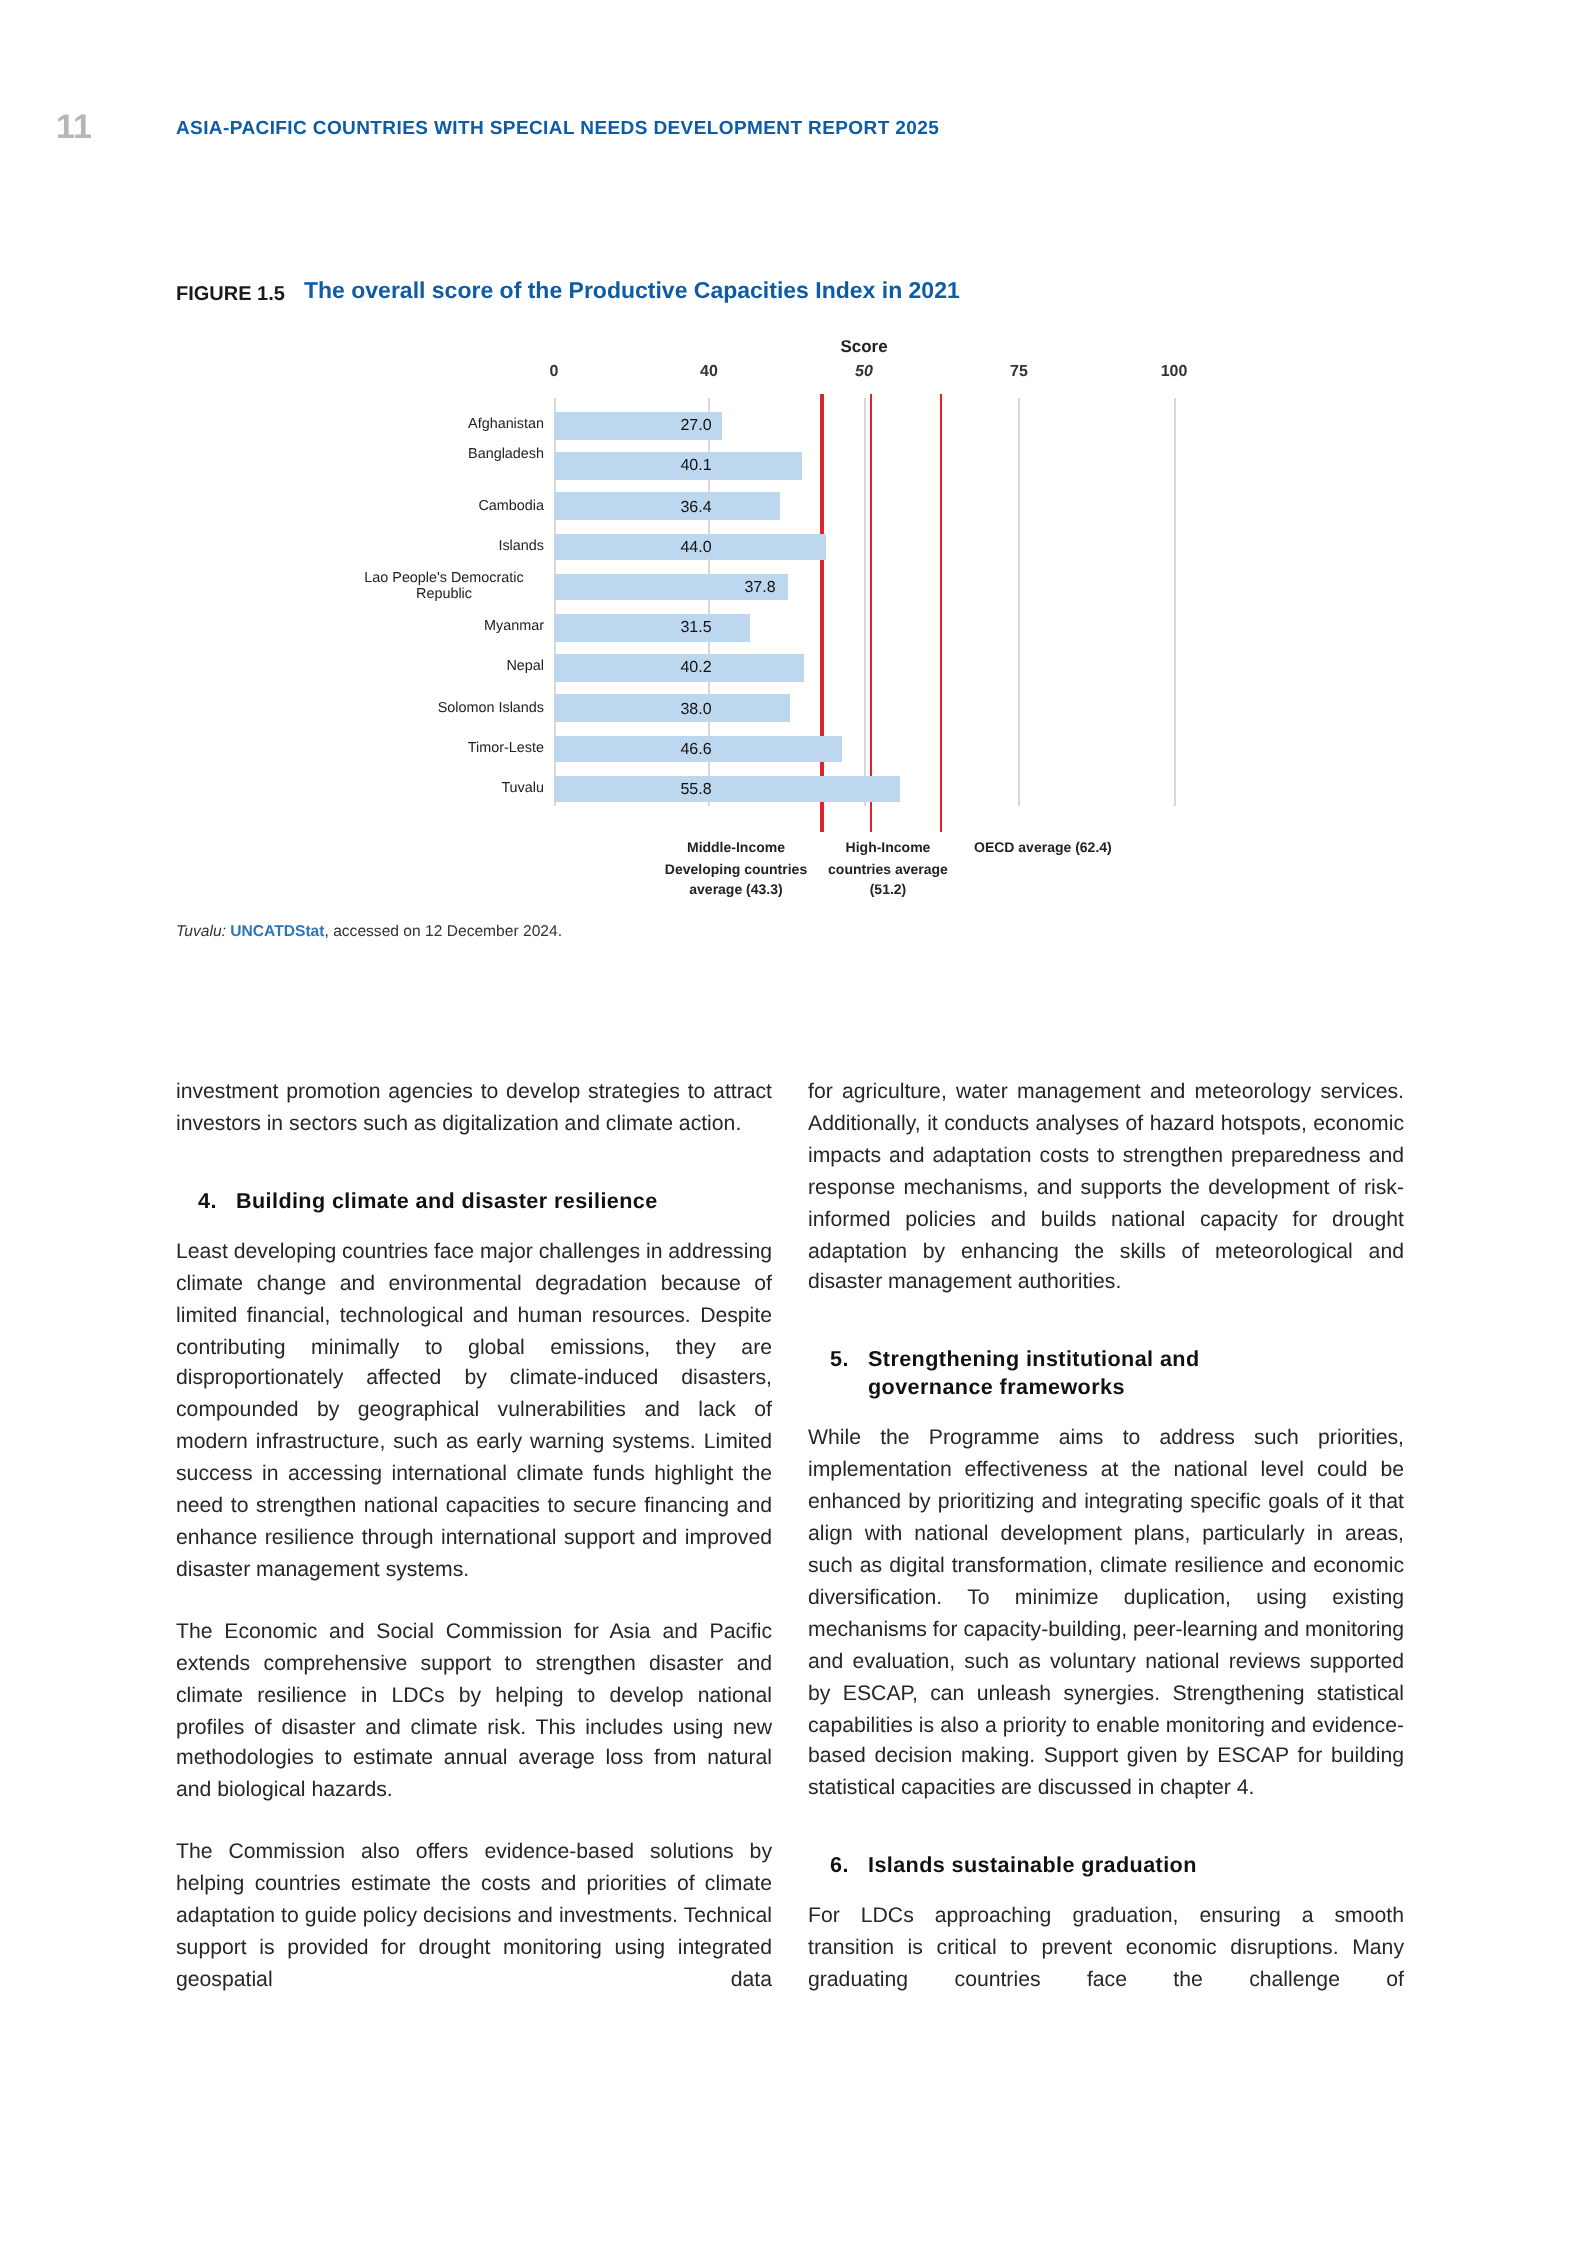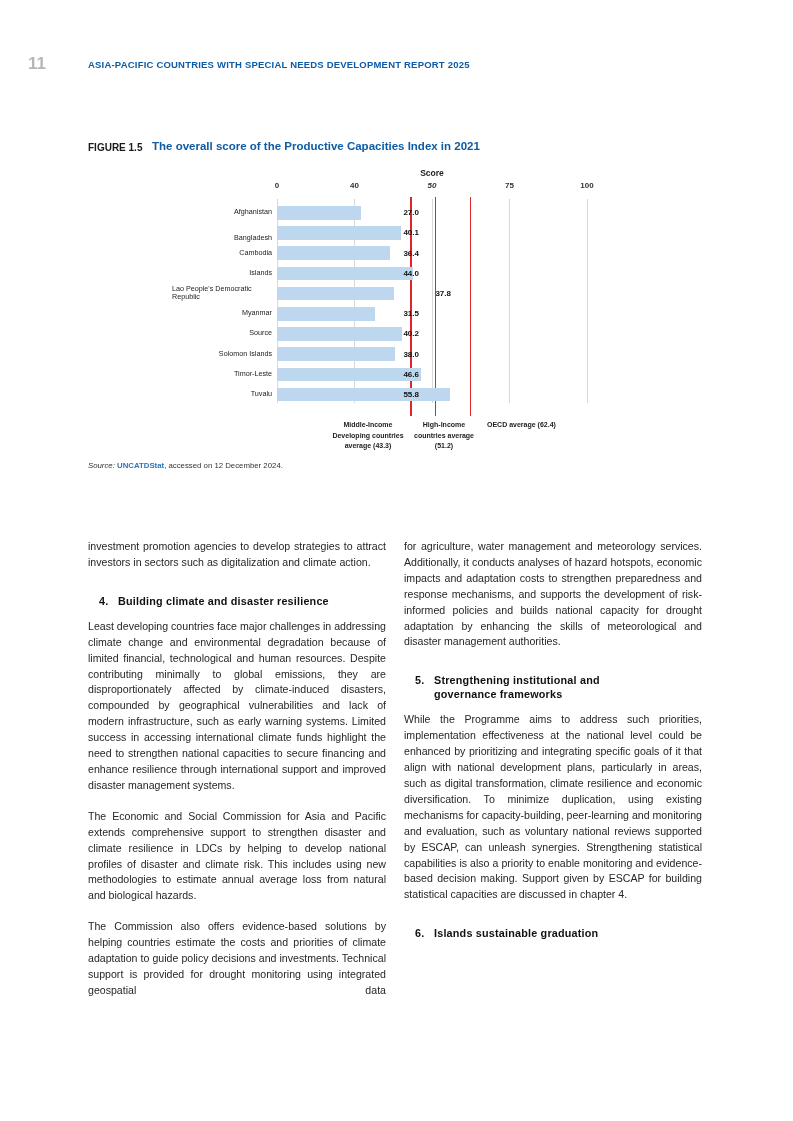--- a/index.html
+++ b/index.html
@@ -12,22 +12,22 @@
   #figure-title{left:152px;top:112px;font-size:11.5px;font-weight:bold;color:#0d5ca5;}
 
   
   #chart{left:0;top:140px;width:793px;height:296px;}
   .chart-el{position:absolute;}
   .score-title{font-size:8.5px;font-weight:bold;color:#222;text-align:center;}
   .tick-label{font-size:8px;font-weight:bold;color:#333;text-align:center;}
   .gridline{width:1px;background:#d8d8d8;}
   .refline{width:1.5px;background:#e02528;}
   .bar{background:#bdd7ee;}
-  .bar-value{font-size:8px;font-weight:bold;color:#111;text-align:right;}
-  .country{font-size:7.2px;color:#222;text-align:left;display:flex;align-items:center;
+  .bar-value{font-size:8px;font-weight:normal;color:#111;text-align:center;}
+  .country{font-size:7.2px;color:#222;text-align:center;display:flex;align-items:center;
            justify-content:flex-end;line-height:8.5px;}
   .ref-label{font-size:7px;font-weight:bold;color:#222;text-align:center;line-height:10.5px;}
   .ref-label.single{text-align:left;white-space:nowrap;}
 
   
   #source-line{left:88px;top:433px;font-size:7.8px;color:#333;}
   #notes-line{left:88px;top:447px;width:618px;font-size:7.8px;color:#333;line-height:11px;text-align:justify;}
   .ital{font-style:italic;}
   .link{color:#2e75b6;font-weight:bold;}
 
@@ -62,53 +62,53 @@
       <div class="chart-el gridline" style="left: 509px; top: 31px; height: 204px;"></div>
       <div class="chart-el tick-label" style="left: 494.5px; top: 13px; width: 30px;">75</div>
       <div class="chart-el gridline" style="left: 586.5px; top: 31px; height: 204px;"></div>
       <div class="chart-el tick-label" style="left: 572px; top: 13px; width: 30px;">100</div>
       <div class="chart-el refline" style="left: 410.48px; top: 29px; height: 219px; background: rgb(224, 37, 40);"></div>
       <div class="chart-el refline" style="left: 434.97px; top: 29px; height: 219px; background: rgb(224, 37, 40);"></div>
       <div class="chart-el refline" style="left: 469.69px; top: 29px; height: 219px; background: rgb(224, 37, 40);"></div>
       <div class="chart-el country" style="left: 172px; top: 34.5px; width: 100px; height: 20px;">Afghanistan</div>
       <div class="chart-el bar" style="left: 277px; top: 38px; width: 83.7px; height: 13.5px; background: rgb(189, 215, 238);"></div>
       <div class="chart-el bar-value" style="left: 277px; top: 40.2px; width: 142px;">27.0</div>
-      <div class="chart-el country" style="left: 172px; top: 60px; width: 100px; height: 20px;">Bangladesh</div>
+      <div class="chart-el country" style="left: 172px; top: 49px; width: 100px; height: 20px;">Bangladesh</div>
       <div class="chart-el bar" style="left: 277px; top: 58.2px; width: 124.31px; height: 13.5px; background: rgb(189, 215, 238);"></div>
       <div class="chart-el bar-value" style="left: 277px; top: 60.4px; width: 142px;">40.1</div>
       <div class="chart-el country" style="left: 172px; top: 74.9px; width: 100px; height: 20px;">Cambodia</div>
       <div class="chart-el bar" style="left: 277px; top: 78.4px; width: 112.84px; height: 13.5px; background: rgb(189, 215, 238);"></div>
       <div class="chart-el bar-value" style="left: 277px; top: 80.6px; width: 142px;">36.4</div>
       <div class="chart-el country" style="left: 172px; top: 95.1px; width: 100px; height: 20px;">Islands</div>
       <div class="chart-el bar" style="left: 277px; top: 98.6px; width: 136.4px; height: 13.5px; background: rgb(189, 215, 238);"></div>
       <div class="chart-el bar-value" style="left: 277px; top: 100.8px; width: 142px;">44.0</div>
       <div class="chart-el country" style="left: 172px; top: 115.3px; width: 100px; height: 20px;">Lao People's Democratic Republic</div>
       <div class="chart-el bar" style="left: 277px; top: 118.8px; width: 117.18px; height: 13.5px; background: rgb(189, 215, 238);"></div>
       <div class="chart-el bar-value" style="left: 277px; top: 121px; width: 142px; padding-left: 32px;">37.8</div>
       <div class="chart-el country" style="left: 172px; top: 135.5px; width: 100px; height: 20px;">Myanmar</div>
       <div class="chart-el bar" style="left: 277px; top: 139px; width: 97.65px; height: 13.5px; background: rgb(189, 215, 238);"></div>
       <div class="chart-el bar-value" style="left: 277px; top: 141.2px; width: 142px;">31.5</div>
-      <div class="chart-el country" style="left: 172px; top: 155.7px; width: 100px; height: 20px;">Source</div>
+      <div class="chart-el country" style="left: 172px; top: 155.7px; width: 100px; height: 20px;">Nepal</div>
       <div class="chart-el bar" style="left: 277px; top: 159.2px; width: 124.62px; height: 13.5px; background: rgb(189, 215, 238);"></div>
       <div class="chart-el bar-value" style="left: 277px; top: 161.4px; width: 142px;">40.2</div>
       <div class="chart-el country" style="left: 172px; top: 175.9px; width: 100px; height: 20px;">Solomon Islands</div>
       <div class="chart-el bar" style="left: 277px; top: 179.4px; width: 117.8px; height: 13.5px; background: rgb(189, 215, 238);"></div>
       <div class="chart-el bar-value" style="left: 277px; top: 181.6px; width: 142px;">38.0</div>
       <div class="chart-el country" style="left: 172px; top: 196.1px; width: 100px; height: 20px;">Timor-Leste</div>
       <div class="chart-el bar" style="left: 277px; top: 199.6px; width: 144.46px; height: 13.5px; background: rgb(189, 215, 238);"></div>
       <div class="chart-el bar-value" style="left: 277px; top: 201.8px; width: 142px;">46.6</div>
       <div class="chart-el country" style="left: 172px; top: 216.3px; width: 100px; height: 20px;">Tuvalu</div>
       <div class="chart-el bar" style="left: 277px; top: 219.8px; width: 172.98px; height: 13.5px; background: rgb(189, 215, 238);"></div>
       <div class="chart-el bar-value" style="left: 277px; top: 222px; width: 142px;">55.8</div>
       <div class="chart-el ref-label" style="left: 313px; top: 252px; width: 110px;">Middle-Income<br>Developing countries<br>average (43.3)</div>
       <div class="chart-el ref-label" style="left: 396px; top: 252px; width: 96px;">High-Income<br>countries average<br>(51.2)</div>
       <div class="chart-el ref-label single" style="left: 487px; top: 252px; width: 180px;">OECD average (62.4)</div>
     </div>
 
-  <div class="abs" id="source-line"><span class="ital">Source: </span><span class="link">UNCATDStat</span><span>, accessed on 12 December 2024.</span></div>
+  <div class="abs" id="source-line"><span class="ital">Tuvalu: </span><span class="link">UNCATDStat</span><span>, accessed on 12 December 2024.</span></div>
 
 
   <div class="abs col" id="col-left">
       <p>investment promotion agencies to develop strategies to attract investors in sectors such as digitalization and climate action.</p>
       <div class="heading">
         <span class="num">4.</span>
         <span>Building climate and disaster resilience</span>
       </div>
       <p>Least developing countries face major challenges in addressing climate change and environmental degradation because of limited financial, technological and human resources. Despite contributing minimally to global emissions, they are disproportionately affected by climate-induced disasters, compounded by geographical vulnerabilities and lack of modern infrastructure, such as early warning systems. Limited success in accessing international climate funds highlight the need to strengthen national capacities to secure financing and enhance resilience through international support and improved disaster management systems.</p>
       <p>The Economic and Social Commission for Asia and Pacific extends comprehensive support to strengthen disaster and climate resilience in LDCs by helping to develop national profiles of disaster and climate risk. This includes using new methodologies to estimate annual average loss from natural and biological hazards.</p>
@@ -118,14 +118,15 @@
       <p>for agriculture, water management and meteorology services. Additionally, it conducts analyses of hazard hotspots, economic impacts and adaptation costs to strengthen preparedness and response mechanisms, and supports the development of risk-informed policies and builds national capacity for drought adaptation by enhancing the skills of meteorological and disaster management authorities.</p>
       <div class="heading">
         <span class="num">5.</span>
         <span>Strengthening institutional and<br>governance frameworks</span>
       </div>
       <p>While the Programme aims to address such priorities, implementation effectiveness at the national level could be enhanced by prioritizing and integrating specific goals of it that align with national development plans, particularly in areas, such as digital transformation, climate resilience and economic diversification. To minimize duplication, using existing mechanisms for capacity-building, peer-learning and monitoring and evaluation, such as voluntary national reviews supported by ESCAP, can unleash synergies. Strengthening statistical capabilities is also a priority to enable monitoring and evidence-based decision making. Support given by ESCAP for building statistical capacities are discussed in chapter 4.</p>
       <div class="heading">
         <span class="num">6.</span>
         <span>Islands sustainable graduation</span>
       </div>
+      <p class="cont">For LDCs approaching graduation, ensuring a smooth transition is critical to prevent economic disruptions. Many graduating countries face the challenge of</p>
     </div>
 </div>
 
 </body></html>

